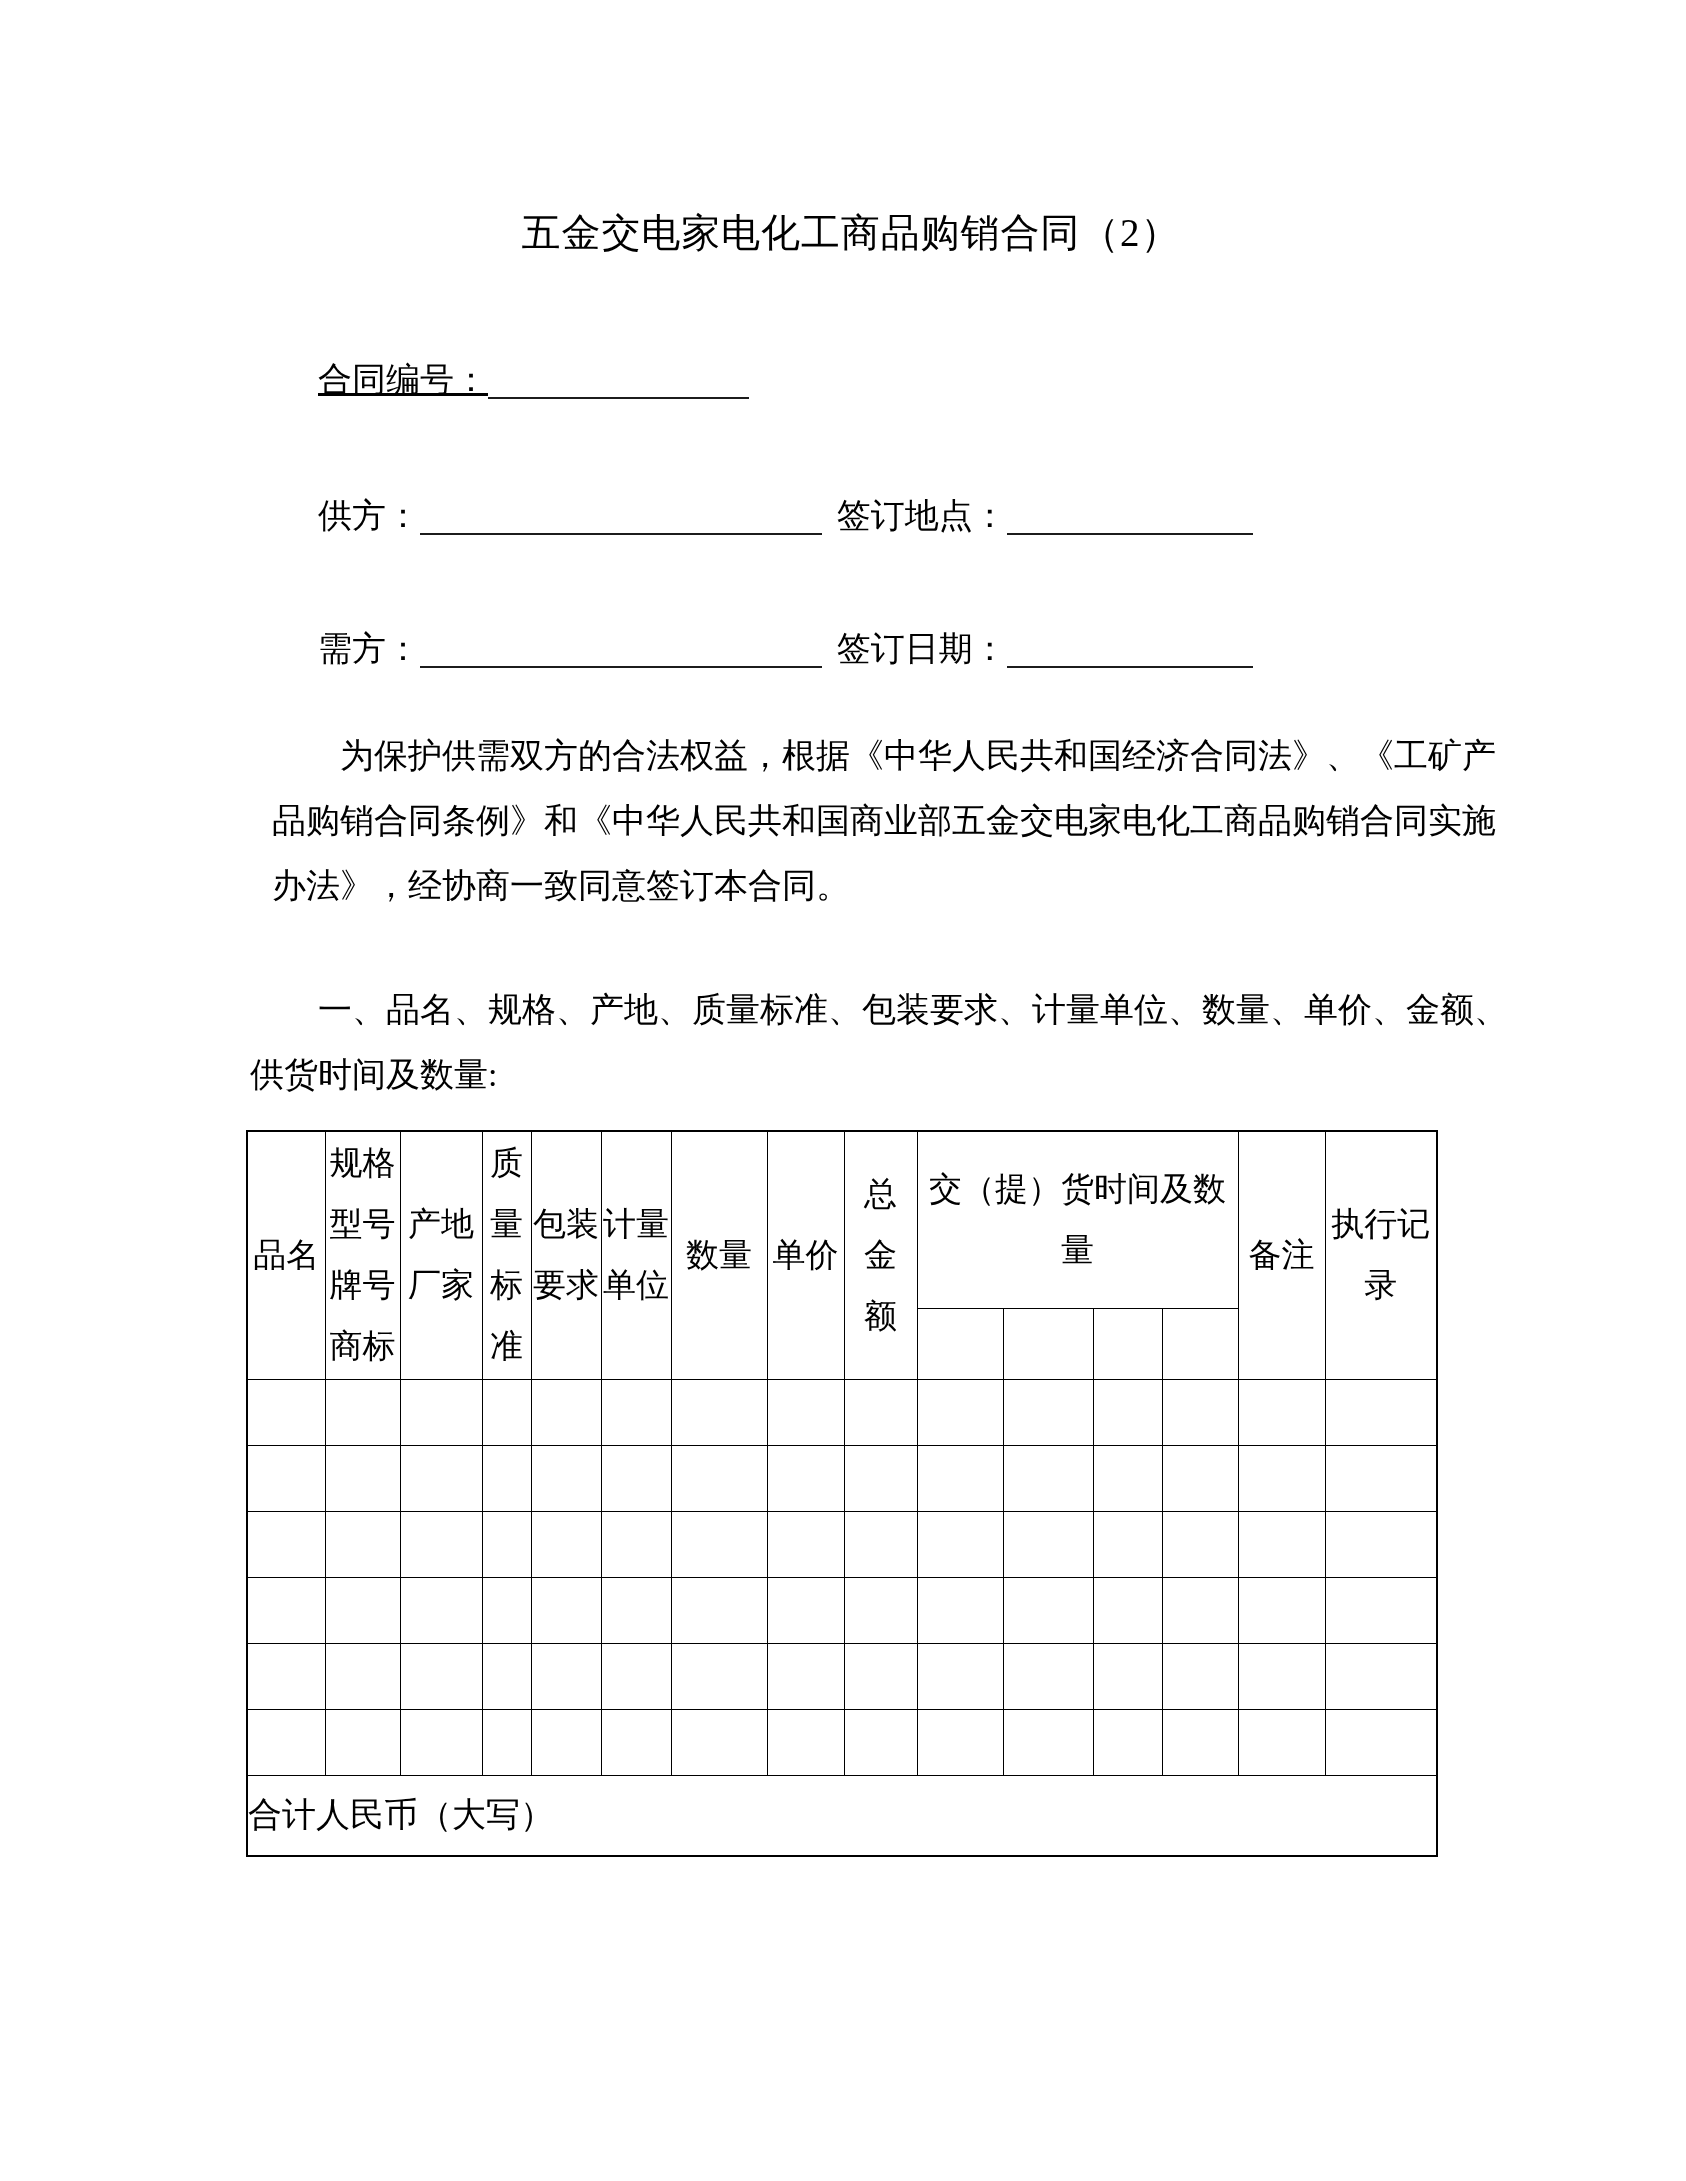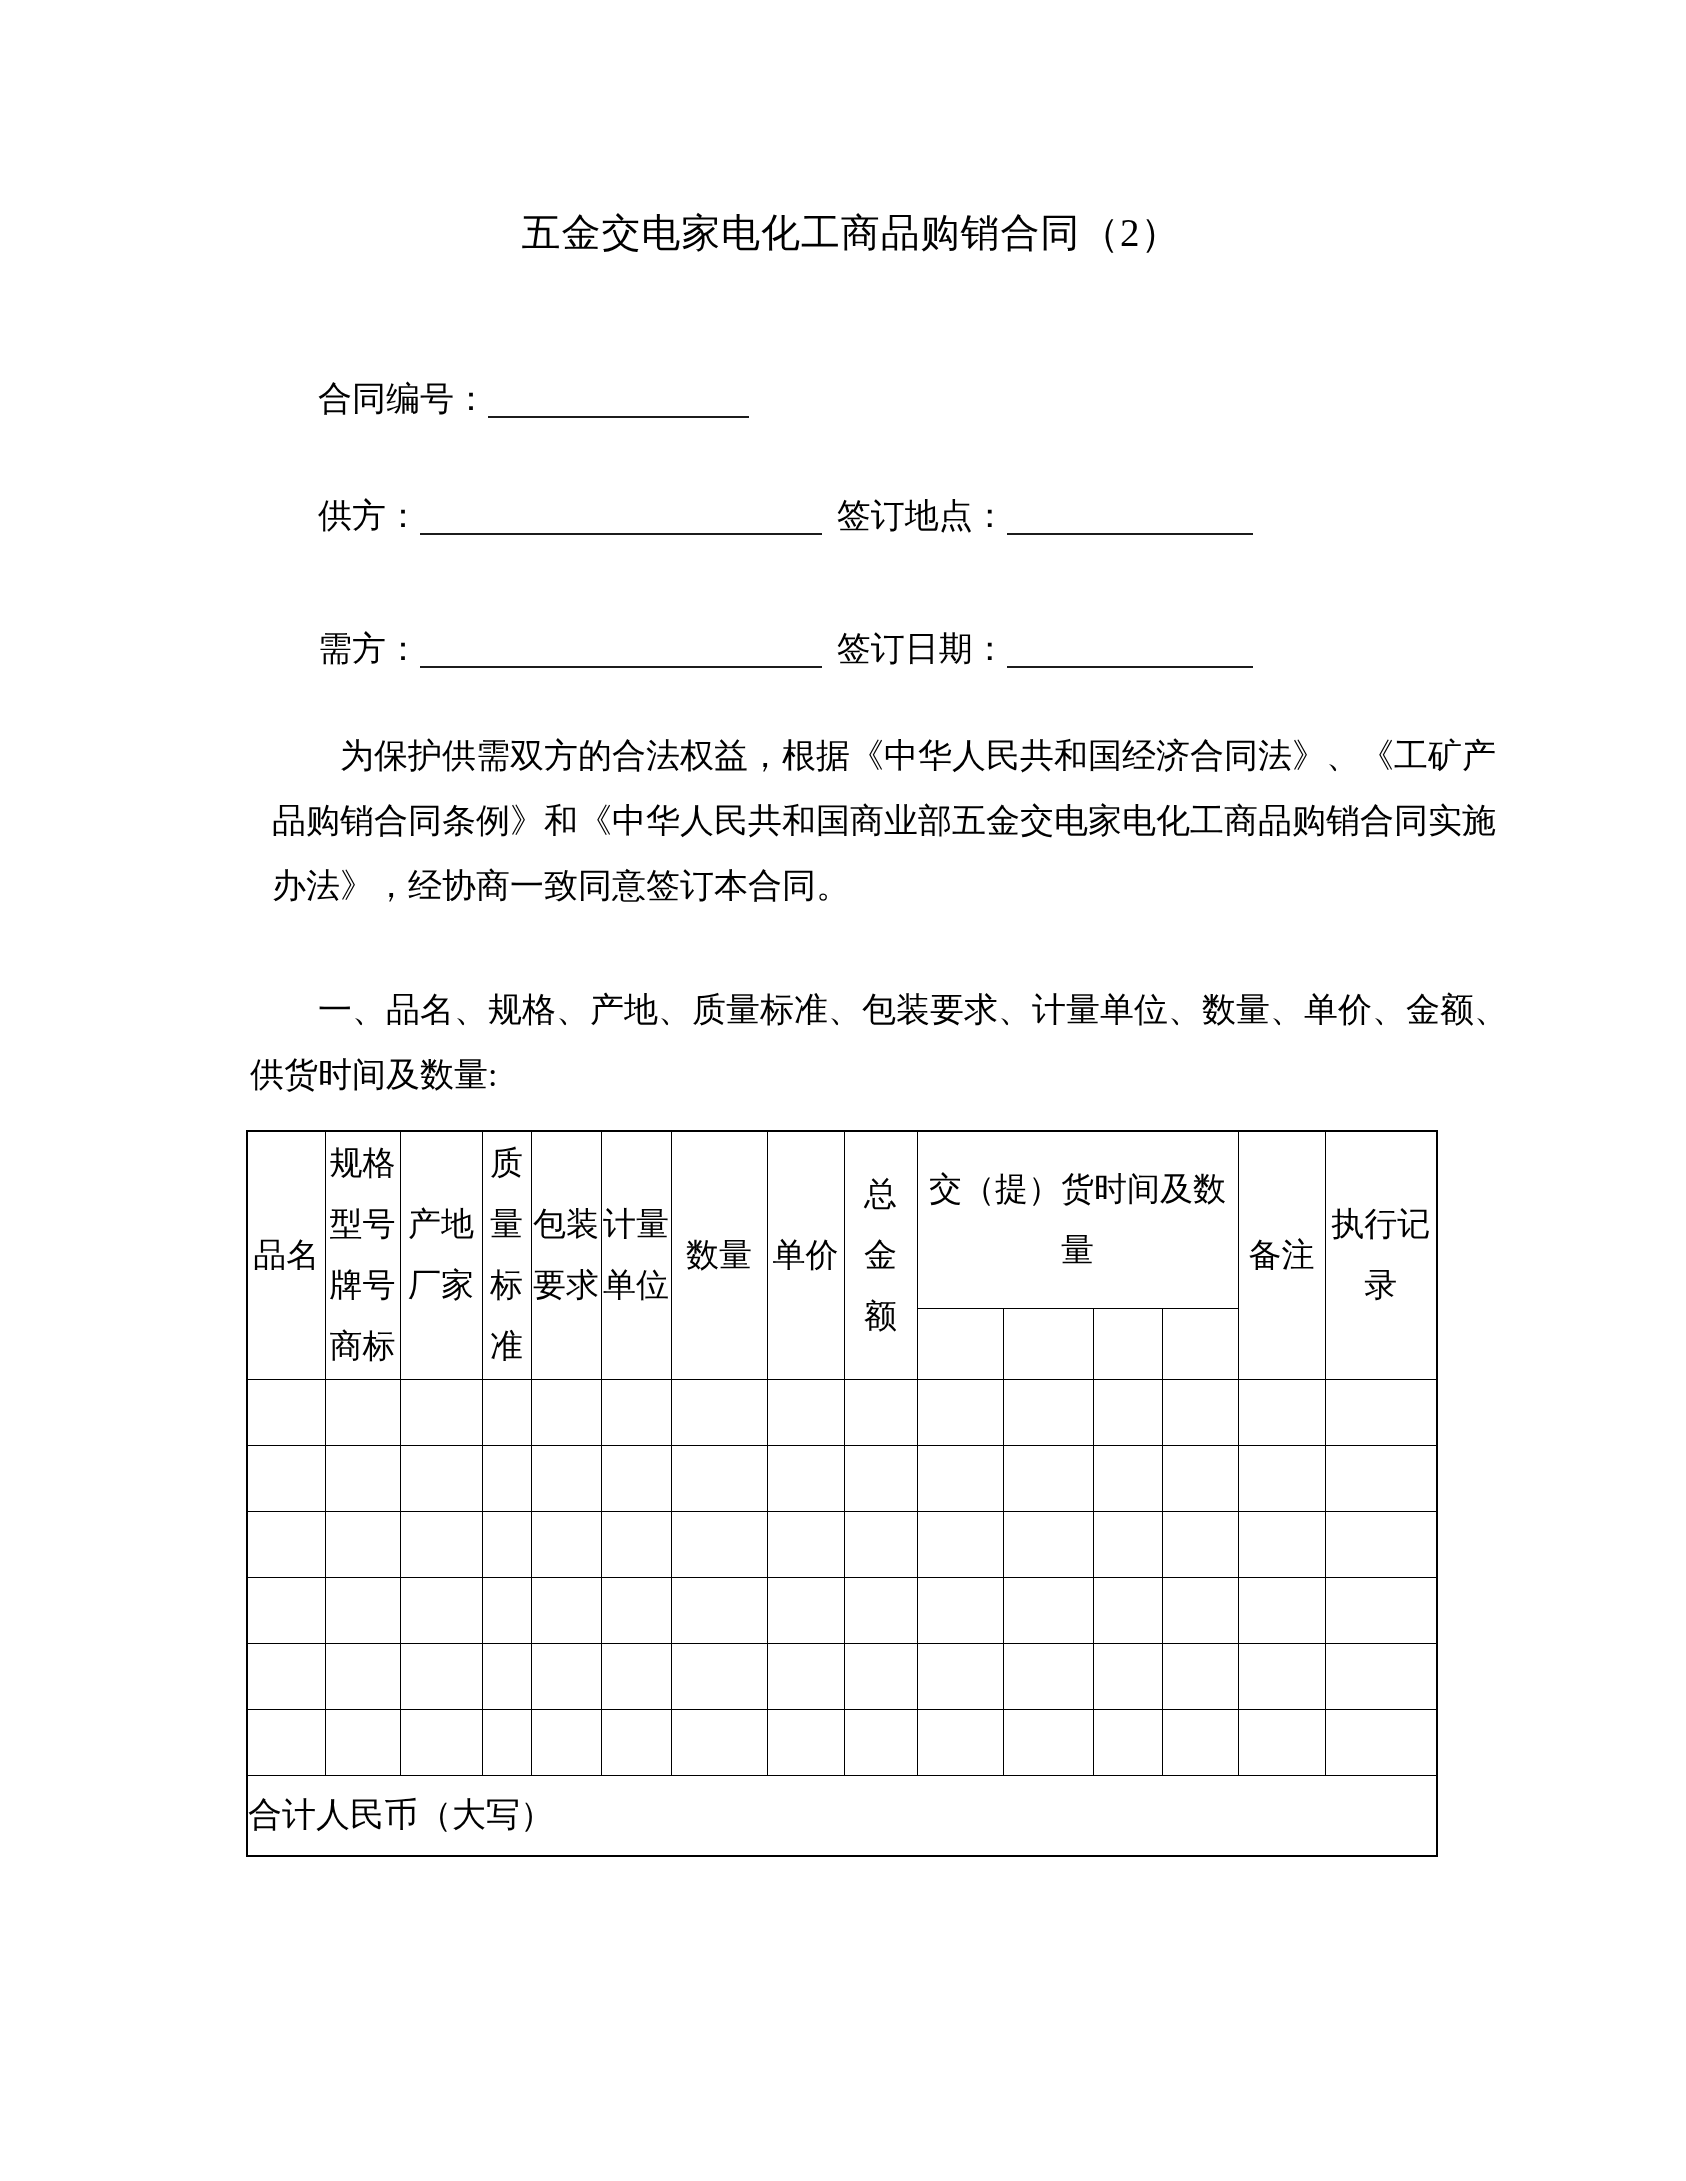--- a/index.html
+++ b/index.html
@@ -21,21 +21,21 @@
     font-size:39px;
     font-weight:400;
     letter-spacing:0.9px;
   }
   .field-row {
     position:absolute;
     left:318px;
     font-size:34px;
     white-space:nowrap;
   }
-  .row-contract { top:376px; }
+  .row-contract { top:357px;text-decoration:underline; }
   .row-supplier { top:493px; }
   .row-buyer    { top:626px; }
   .blank {
     display:inline-block;
     border-bottom:2.8px solid #1c1c1c;
     height:37px;
     vertical-align:-8.3px;
   }
   .blank-contract { width:261px; }
   .blank-party    { width:402px; margin-right:14.7px; }

